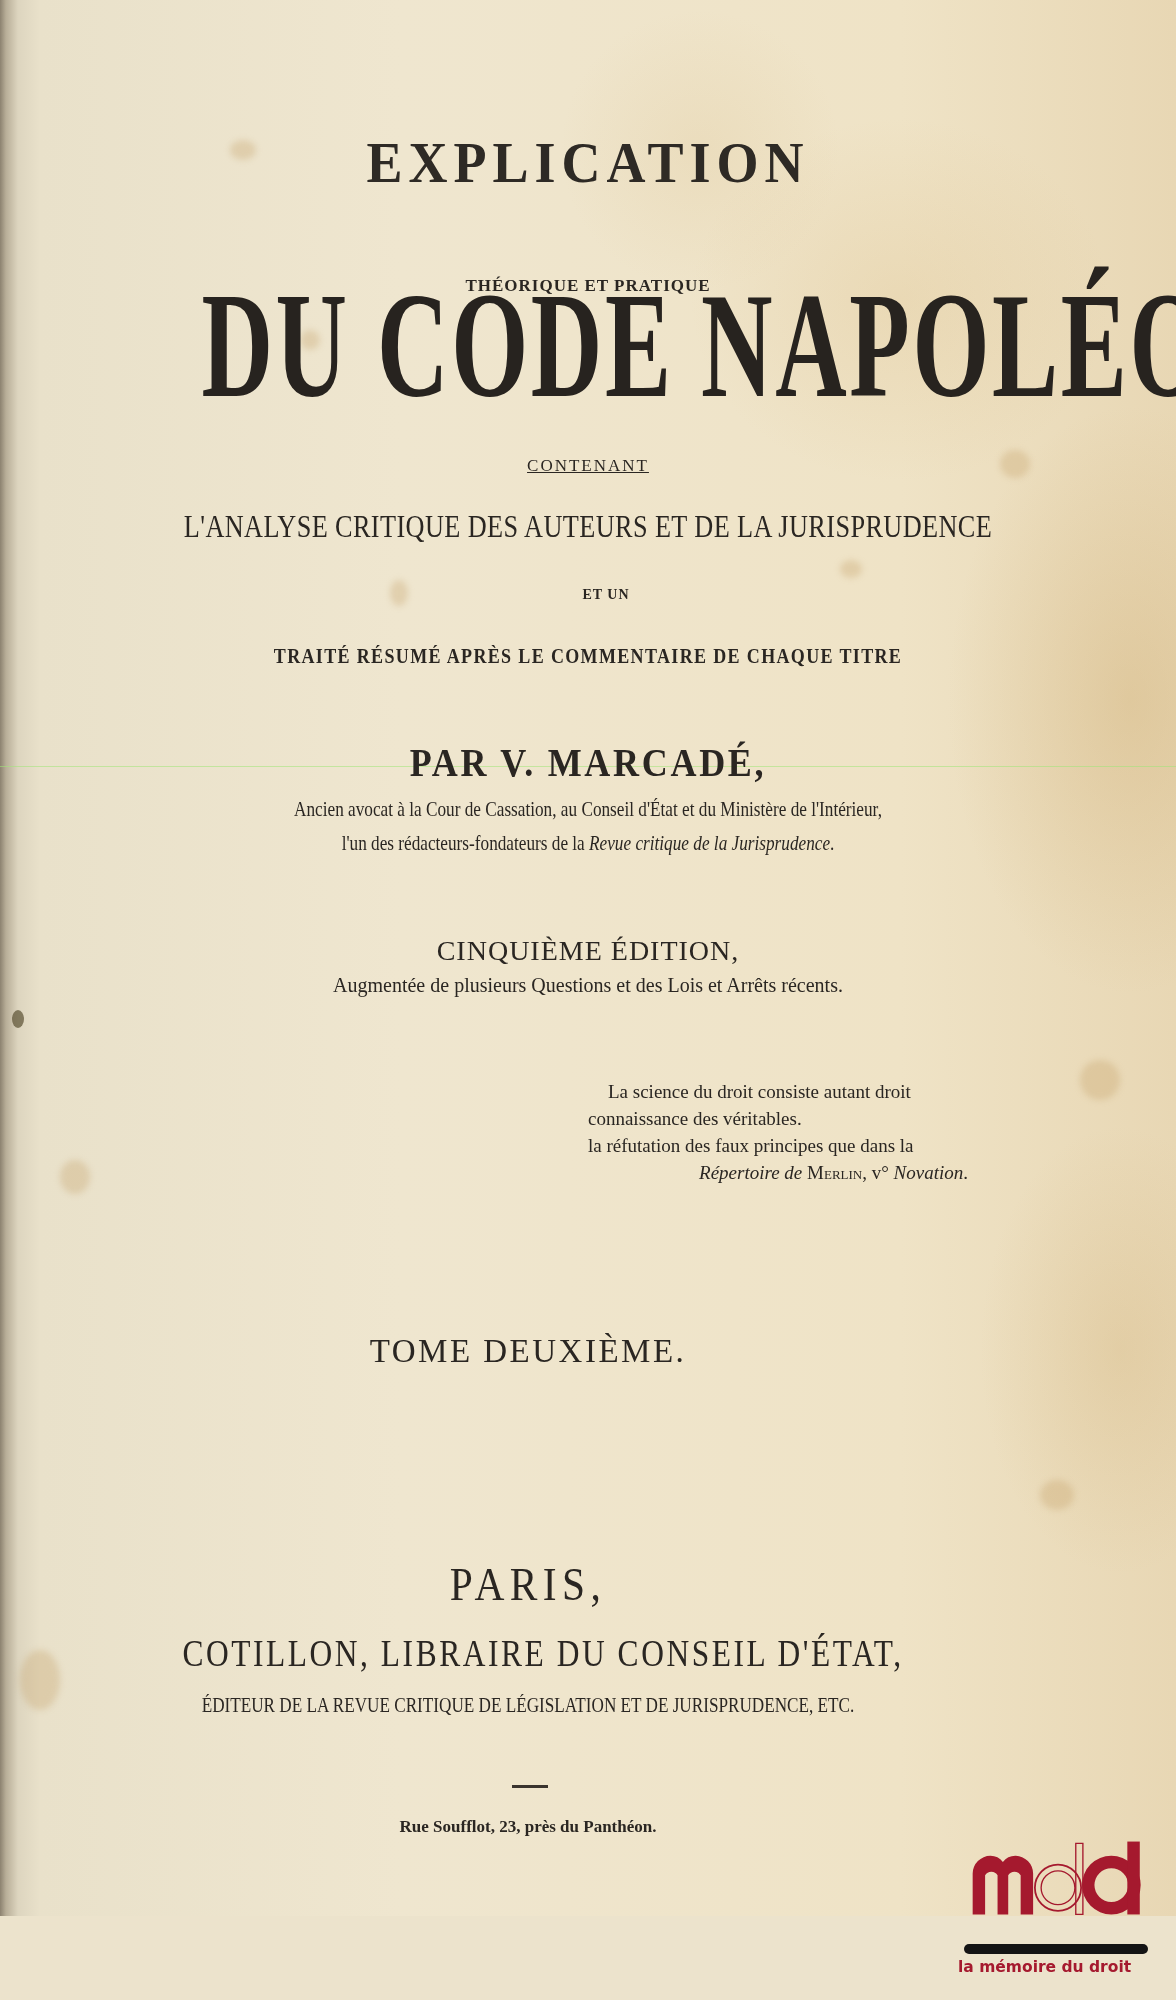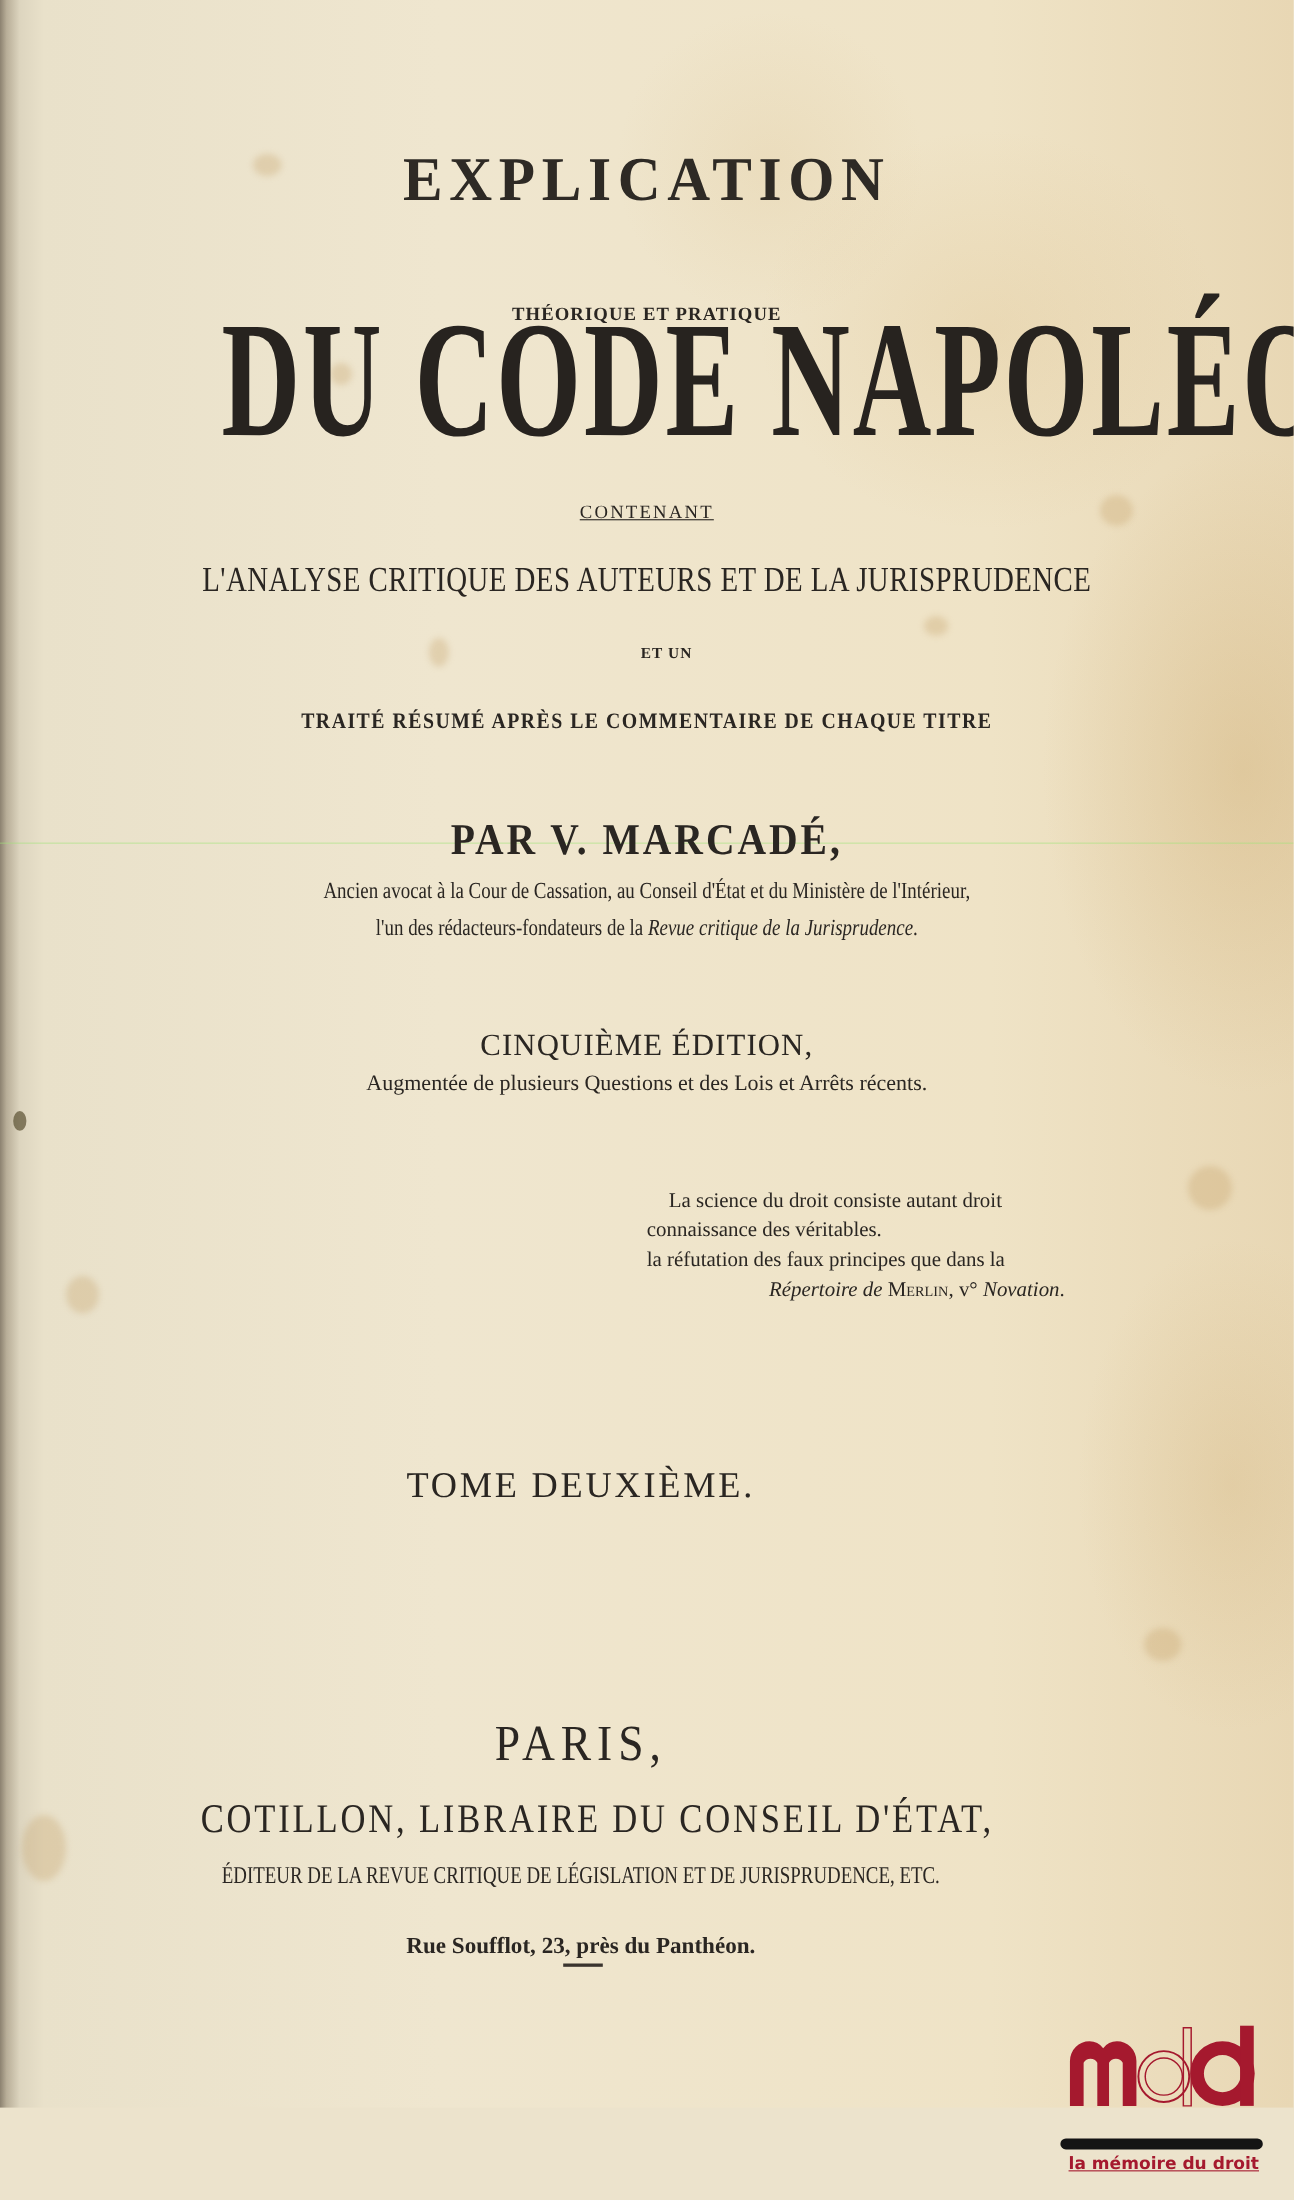--- a/index.html
+++ b/index.html
@@ -38,29 +38,29 @@
   .epigraph { position: absolute; left: 588px; top: 1078px; width: 420px; font-size: 19px; line-height: 27px; text-align: justify; }
   .epigraph p { margin: 0; }
   .epigraph .l1 { text-indent: 20px; }
   .epigraph .src { text-align: right; padding-right: 40px; }
   .epigraph .src i { font-style: italic; }
   .sc { font-variant: small-caps; }
   .t-tome { top: 1333px; left: 0; right: 120px; font-size: 33px; letter-spacing: 2.5px; }
   .t-paris { top: 1558px; left: 0; right: 120px; font-size: 46px; letter-spacing: 6px; transform: scaleX(0.9); }
   .t-cotillon { top: 1632px; font-size: 37px; letter-spacing: 3px; left: 0; right: 90px; transform: scaleX(0.85); }
   .t-editeur { top: 1692px; font-size: 22px; left: 0; right: 120px; transform: scaleX(0.78); }
-  .t-rue { top: 1756px; font-size: 21px; font-weight: bold; left: 0; right: 120px; }
+  .t-rue { top: 1817px; font-size: 17px; font-weight: bold; left: 0; right: 120px; }
   .rule { position: absolute; left: 512px; top: 1785px; width: 36px; height: 3px; background: #3a342e; }
   .t-year { top: 1810px; font-size: 36px; letter-spacing: 6px; left: 0; right: 120px; }
 
   .logo { position: absolute; left: 958px; top: 1838px; width: 200px; height: 140px; }
   .logo-mark { position: absolute; left: 0; top: 0; width: 200px; height: 80px; }
   .logo-bar { position: absolute; left: 6px; top: 106px; width: 184px; height: 10px; background: #141414; border-radius: 5px; }
-  .logo-text { position: absolute; left: 0; top: 120px; width: 200px; text-align: center;
-               font-family: "DejaVu Sans", "Liberation Sans", sans-serif; font-size: 15.5px; color: #a5192e; font-weight: bold; text-decoration: underline; }
+  .logo-text { position: absolute; left: 0; top: 120px; width: 200px; 
+               font-family: "DejaVu Sans", "Liberation Sans", sans-serif; font-size: 15.5px; color: #a5192e; font-weight: bold; }
   .scanline { position: absolute; left: 0; width: 1176px; height: 1px; background: rgba(160,230,120,0.55); }
 </style>
 </head>
 <body>
 
 <div class="page">
   <div class="spot" style="left:230px;top:140px;width:26px;height:20px;"></div>
   <div class="spot" style="left:300px;top:330px;width:20px;height:20px;"></div>
   <div class="spot" style="left:1000px;top:450px;width:30px;height:28px;"></div>
   <div class="spot" style="left:390px;top:580px;width:18px;height:26px;"></div>

